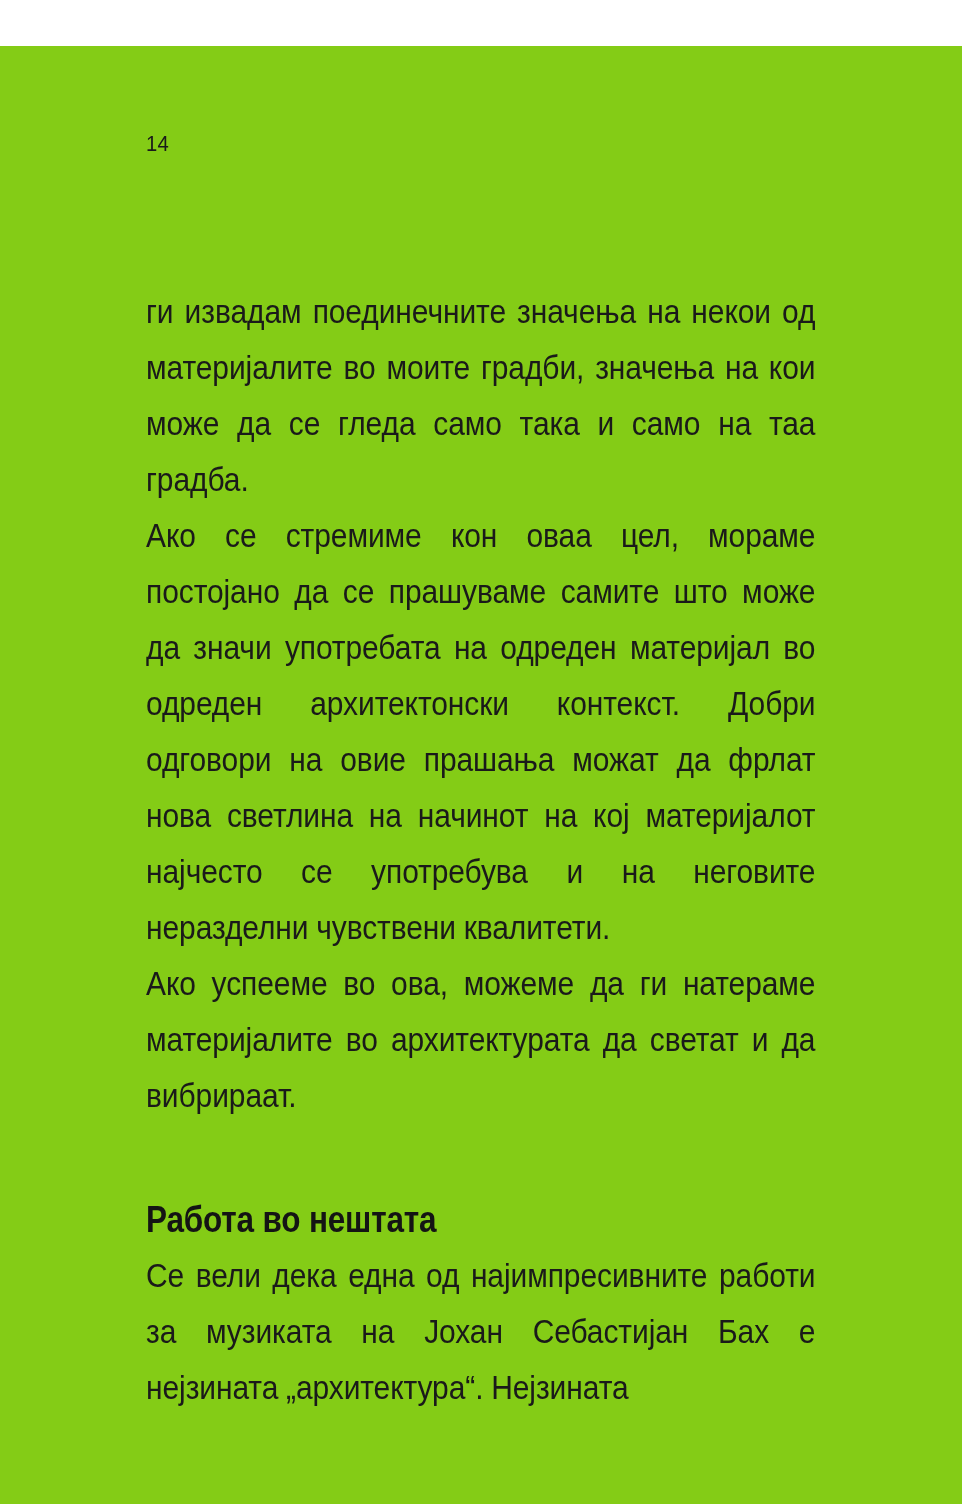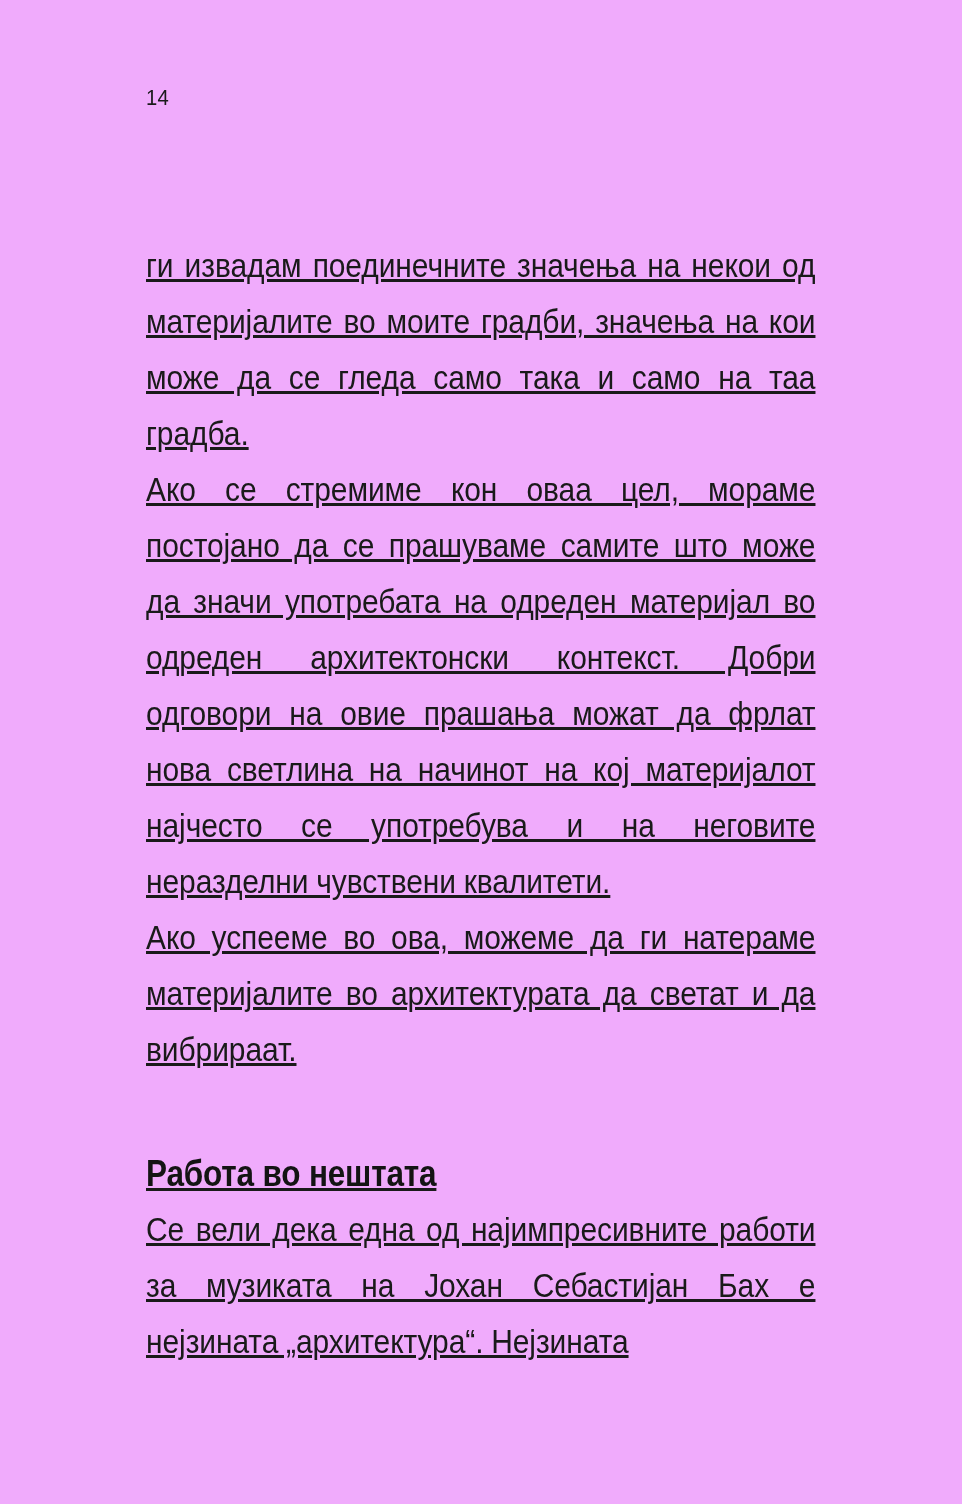--- a/index.html
+++ b/index.html
@@ -12,21 +12,22 @@
     height: 1504px;
     font-family: "Liberation Sans", "DejaVu Sans", sans-serif;
     color: #1a1a1a;
     position: relative;
     overflow: hidden;
   }
 
   .page {
     position: absolute;
     inset: 0;
-    background: #f0abfc;
+    background: #84cc16;
+    margin-top: 46px;
   }
 
   
   .folio {
     position: absolute;
     left: 146px;
     top: 84px;
     font-size: 22px;
     line-height: 28px;
     letter-spacing: 0.2px;
@@ -35,21 +36,20 @@
     transform: scaleX(0.92);
     transform-origin: left top;
   }
 
   
   .text-column {
     position: absolute;
     left: 146px;
     top: 238px;
     width: 670px;
-    text-decoration: underline;
   }
 
   .para {
     margin: 0;
     font-size: 33.5px;
     line-height: 56px;
     text-align: justify;
     text-justify: inter-word;
     word-spacing: -0.5px;
     letter-spacing: -0.1px;

